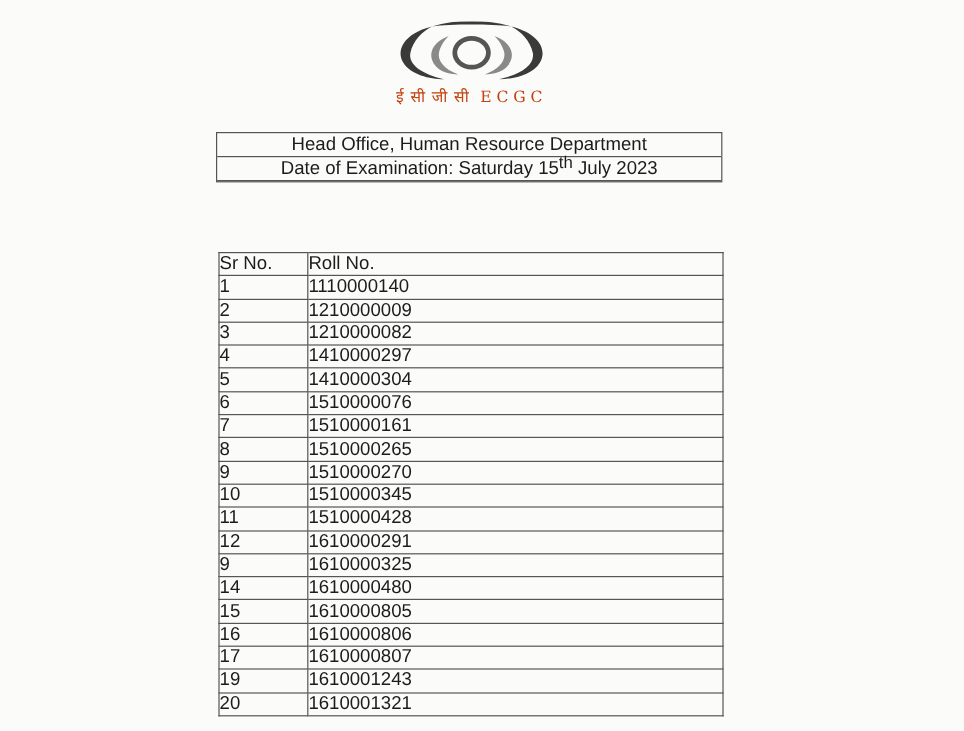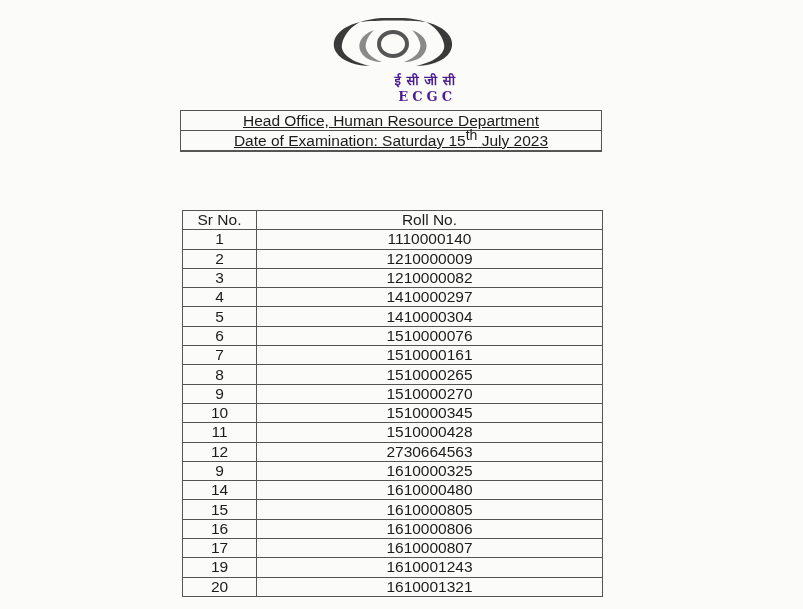--- a/index.html
+++ b/index.html
@@ -1,26 +1,26 @@
 <!DOCTYPE html>
 <html><head>
 <meta charset="utf-8">
 <style>
   html, body { margin:0; padding:0; }
   body { width:803px; height:609px; overflow:hidden; background:#fbfbfa; font-family:"Liberation Sans", sans-serif; color:#1c1c1c; position:relative; }
   .logo { position:absolute; left:330px; top:18px; width:126px; height:70px; }
   .logo svg { display:block; }
-  .logo-text { position:absolute; left:0; top:53px; width:126px; text-align:right; font-size:13px; font-weight:bold; color:#4c1d95; letter-spacing:1px; }
+  .logo-text { position:absolute; left:0; top:53px; width:126px; text-align:right; font-size:13px; font-weight:normal; color:#c2410c; letter-spacing:1px; }
   .logo-text .en { font-family:"DejaVu Serif", serif; letter-spacing:4px; margin-left:4px; }
-  .header-box { position:absolute; left:180px; top:110px; width:420px; border:1px solid #555;text-decoration:underline; }
+  .header-box { position:absolute; left:180px; top:110px; width:420px; border:1px solid #555; }
   .header-box .hrow { border-bottom:1px solid #555; text-align:center; font-size:15.5px; line-height:19px; padding:0 2px; }
   .header-box .hrow:last-child { border-bottom:none; }
   .header-box sup { font-size:14px; vertical-align:top; line-height:9px; }
   table.roll { position:absolute; left:182px; top:210px; width:421px; border-collapse:collapse; }
-  table.roll th, table.roll td { border:1px solid #555; font-size:15.5px; font-weight:normal; text-align:center; height:18.3px; padding:0; line-height:18px;margin-top:36px; }
+  table.roll th, table.roll td { border:1px solid #555; font-size:15.5px; font-weight:normal; text-align:left; height:18.3px; padding:0; line-height:18px;margin-top:36px; }
   table.roll .c1 { width:73px; }
 </style>
 </head>
 <body>
 
 <div class="logo">
   <svg width="126" height="52" viewBox="0 0 126 52">
 
     <path d="M30 4 C6 10 0 24 6 34 C12 44 28 48 40 48 C22 44 10 36 12 26 C14 16 22 8 30 4 Z" fill="#3a3a3a"></path>
     <path d="M96 4 C120 10 126 24 120 34 C114 44 98 48 86 48 C104 44 116 36 114 26 C112 16 104 8 96 4 Z" fill="#3a3a3a"></path>
@@ -92,21 +92,21 @@
       <tr>
         <td class="c1">10</td>
         <td>1510000345</td>
       </tr>
       <tr>
         <td class="c1">11</td>
         <td>1510000428</td>
       </tr>
       <tr>
         <td class="c1">12</td>
-        <td>2730664563</td>
+        <td>1610000291</td>
       </tr>
       <tr>
         <td class="c1">9</td>
         <td>1610000325</td>
       </tr>
       <tr>
         <td class="c1">14</td>
         <td>1610000480</td>
       </tr>
       <tr>

